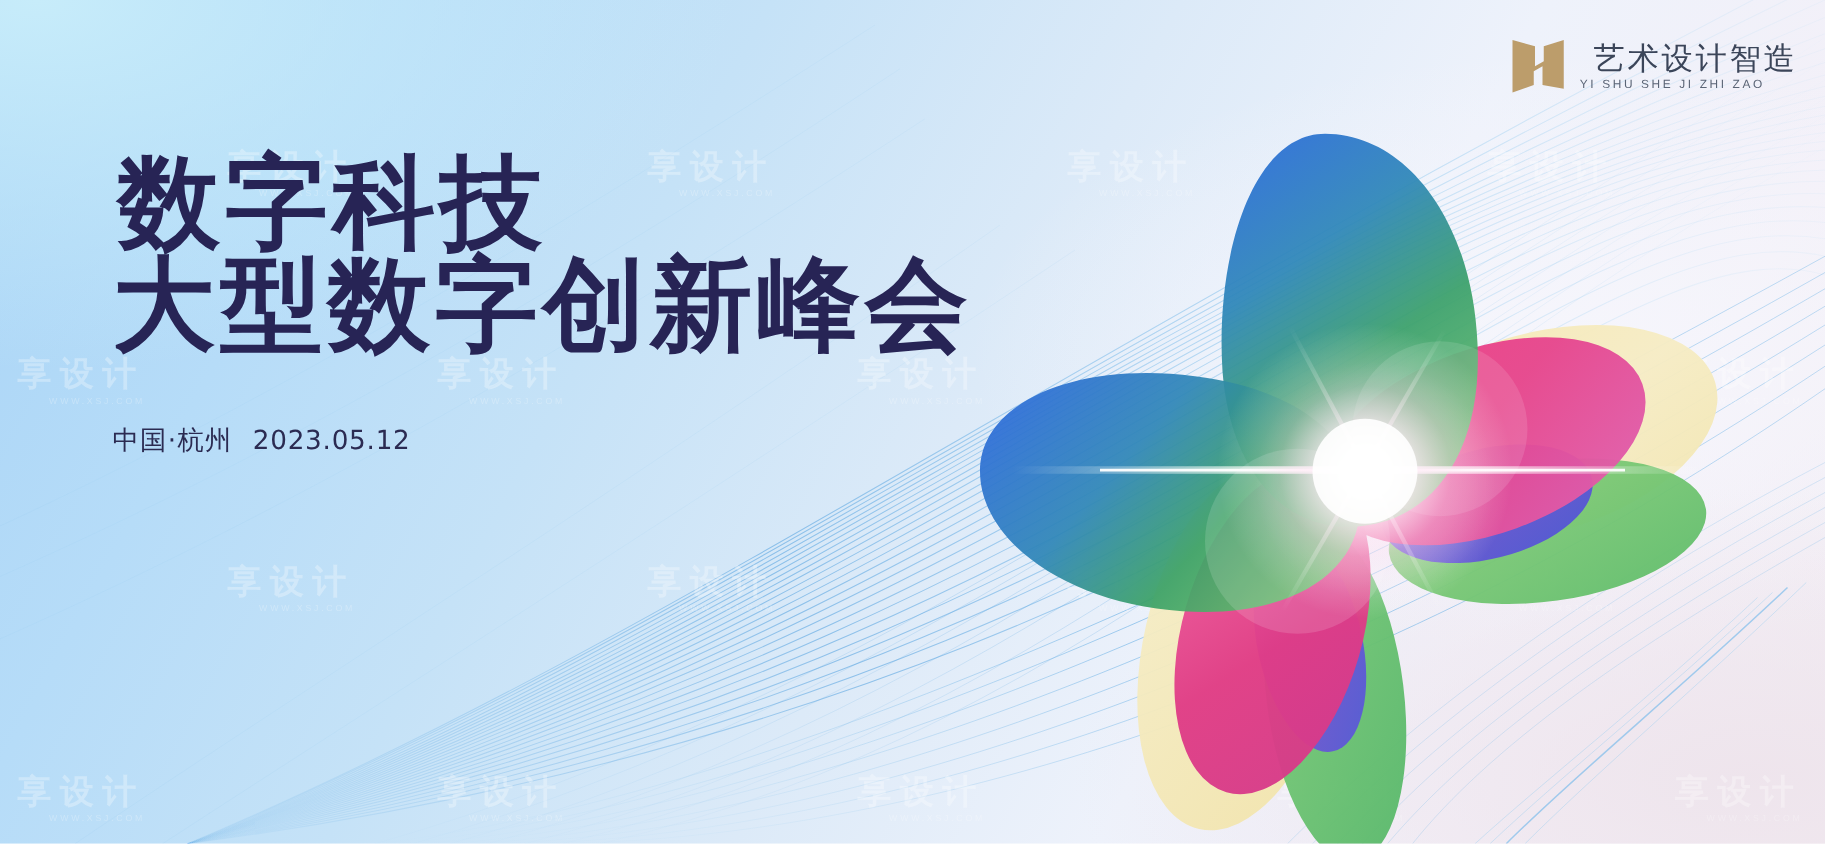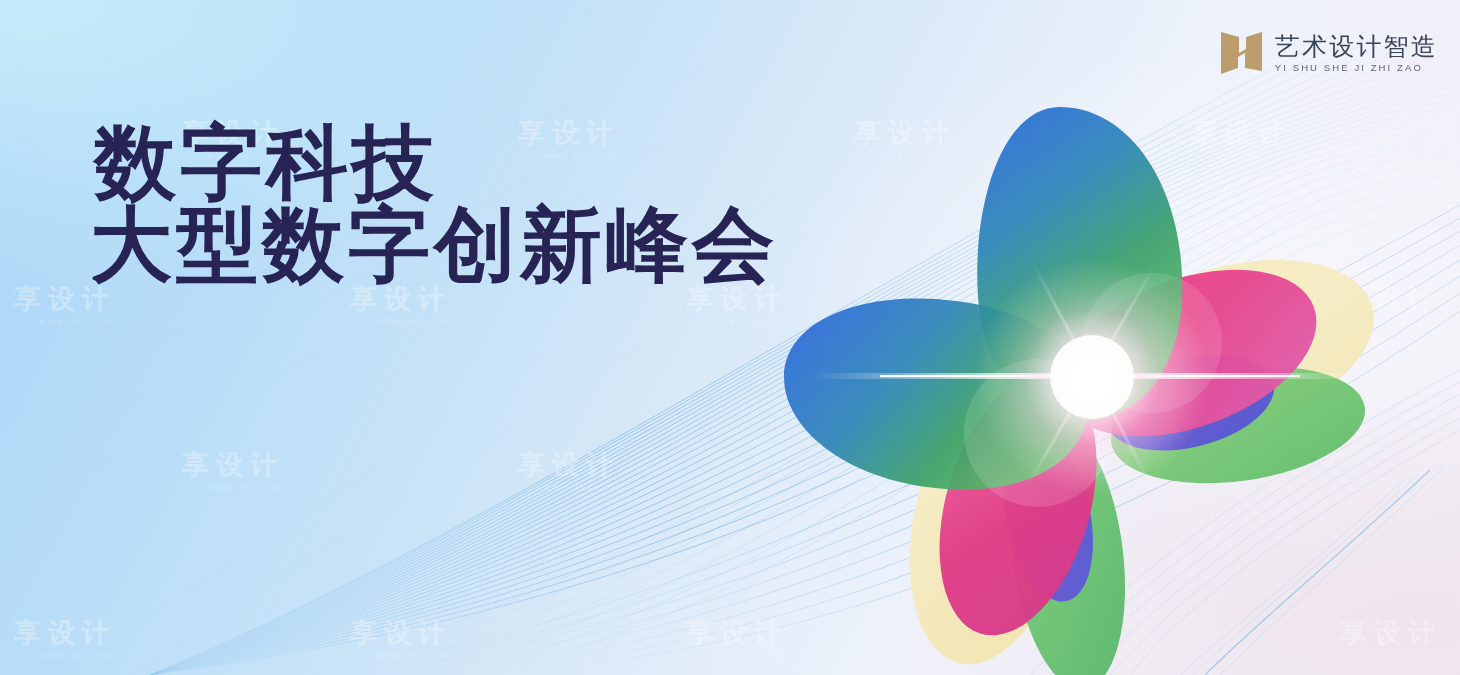--- a/index.html
+++ b/index.html
@@ -45,20 +45,21 @@
   
   .logo {
     position:absolute; top:27px; right:22px;
     display:flex; align-items:center; gap:11px;
   }
   .logo-mark { width:45px; height:52px; display:block; flex:0 0 auto; }
   .logo-text { display:flex; flex-direction:column; justify-content:center; }
   .logo-cn {
     font-size:25px; letter-spacing:2.2px; color:#3b4559; font-weight:500; line-height:1.08;
     font-family:"DejaVu Sans","Liberation Sans",sans-serif;
+    margin-left:11px;
   }
   .logo-en {
     font-size:9.5px; letter-spacing:2.1px; color:#5a6475; margin-top:3px; line-height:1;
     font-family:Liberation Sans, sans-serif;
   }
 
   
   .content { position:absolute; left:90px; top:122px; width:800px; }
 
   .title-1, .title-2 {
@@ -348,15 +349,18 @@
     </div>
   </div>
 
   <div class="content">
     <div class="title-1">数字科技</div>
     <div class="title-2">大型数字创新峰会</div>
 
     <div class="subtitle">
     </div>
 
+    <div class="meta">
+      <span>中国·杭州</span><span class="date">2023.05.12</span>
+    </div>
   </div>
 
 </div>
 
 </body></html>

